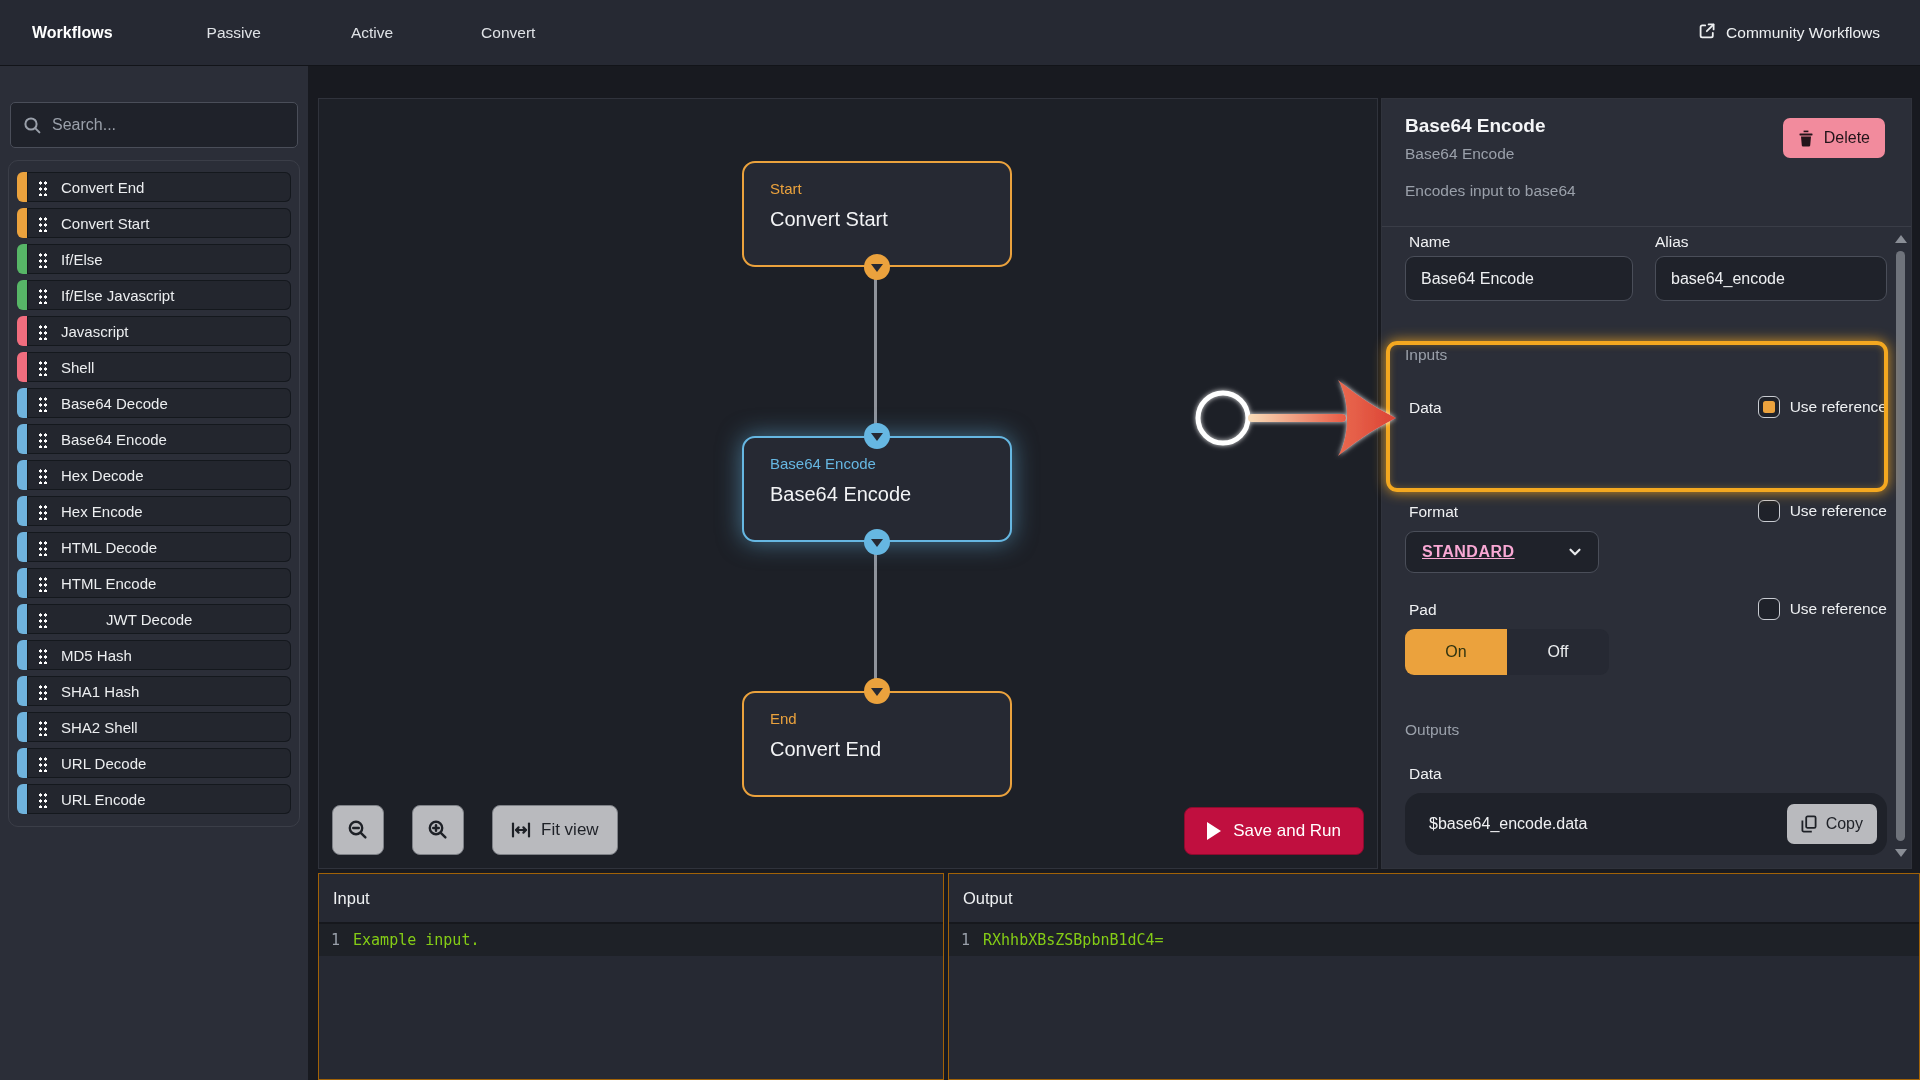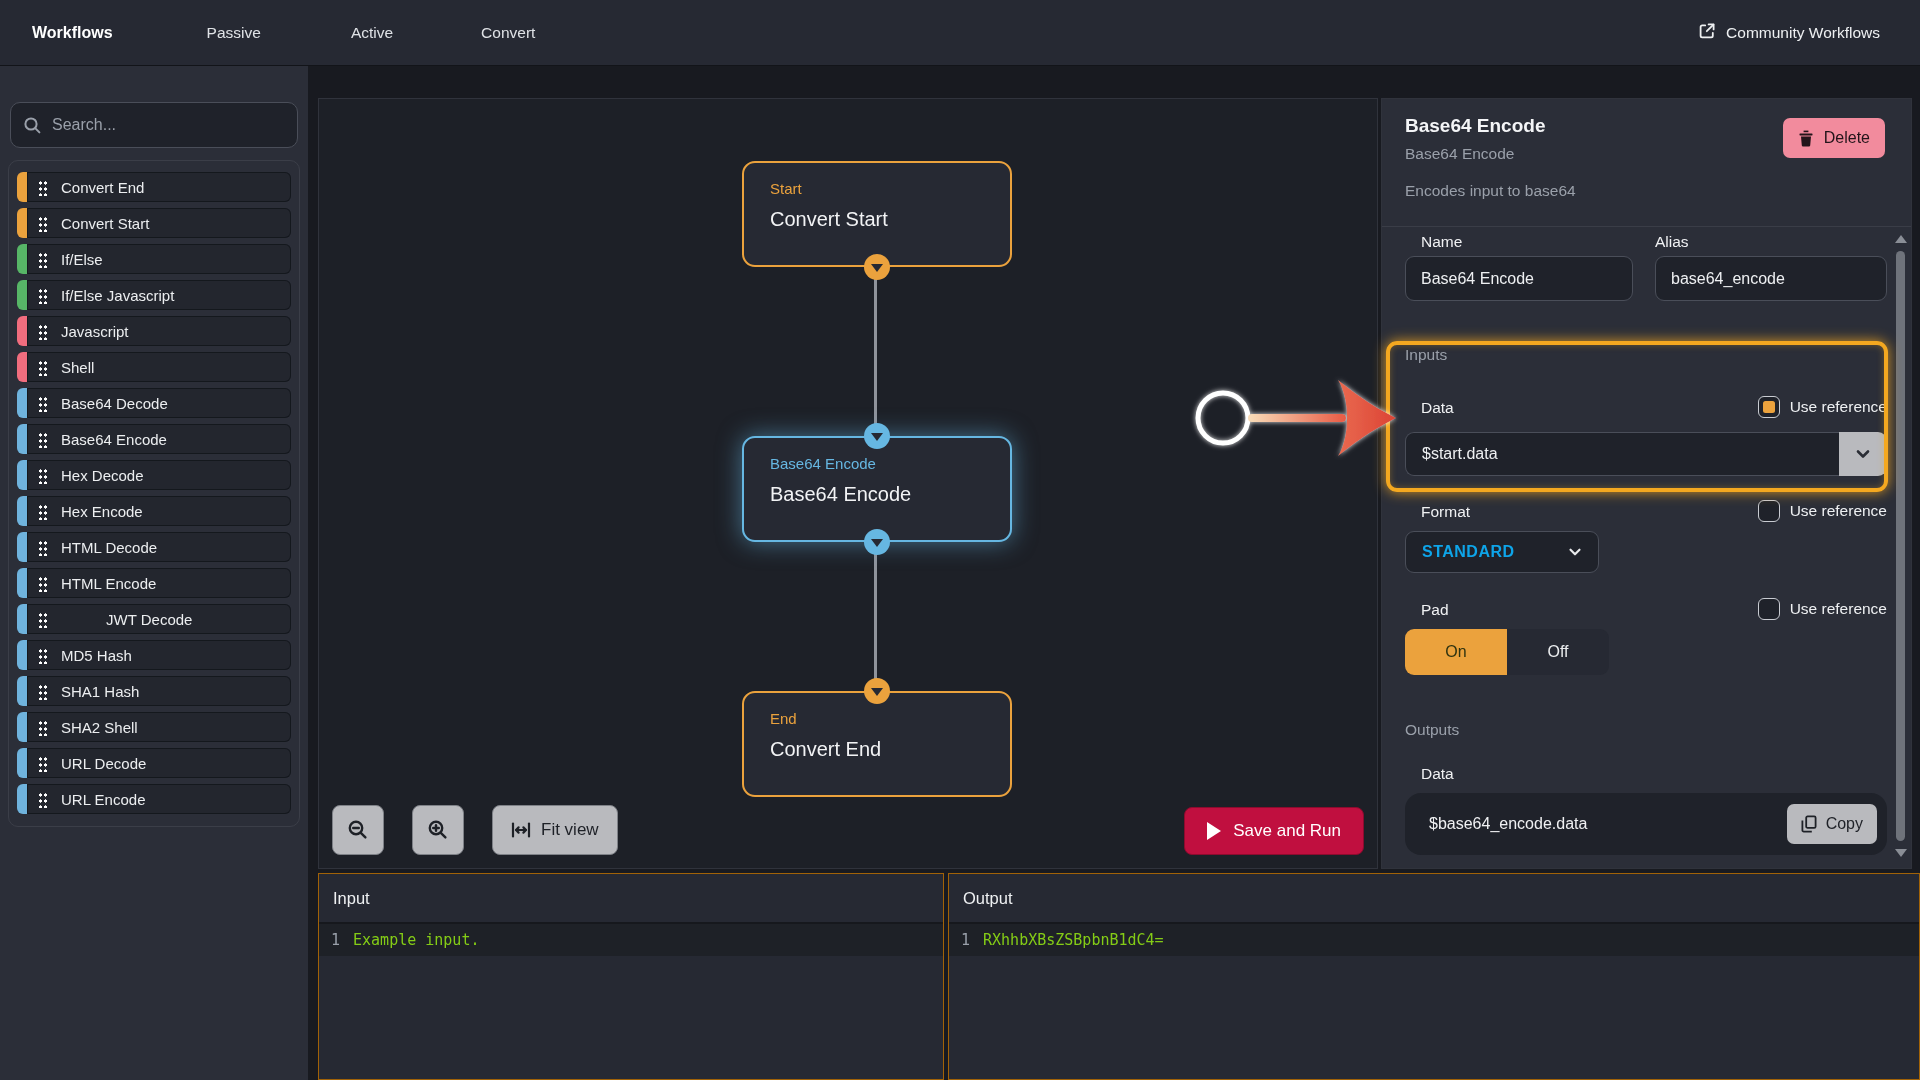--- a/index.html
+++ b/index.html
@@ -11,21 +11,21 @@
             border-bottom:1px solid #121419; display:flex; align-items:center; z-index:5; }
   .brand { margin-left:32px; font-weight:bold; font-size:16px; color:#ffffff; cursor:pointer; }
   .tab { font-size:15.5px; color:#dfe2e6; cursor:pointer;padding-left:48px; }
   .tab.t0 { margin-left:46px; } .tab.t1 { margin-left:42px; } .tab.t2 { margin-left:40px; }
   .community { margin-left:auto; margin-right:40px; display:flex; align-items:center; gap:10px;
                color:#eef0f2; font-size:15.5px; cursor:pointer; }
 
   
   .sidebar { position:absolute; left:0; top:66px; width:308px; bottom:0; background:#2b2e38; }
   .search-box { position:absolute; left:10px; right:10px; top:36px; height:46px; background:#1f222a;
-                border:1.5px solid #4a4e59; border-radius:10px; display:flex; align-items:center; padding:0 12px; }
+                border:1.5px solid #4a4e59; border-radius:5px; display:flex; align-items:center; padding:0 12px; }
   .search-box svg { flex:0 0 auto; margin-right:10px; }
   .search-box input { background:transparent; border:none; outline:none; color:#cfd3d9; font-size:16px;
                       font-family:"Liberation Sans",sans-serif; width:100%; }
   .search-box input::placeholder { color:#9aa0aa; }
   .list-wrap { position:absolute; left:8px; right:8px; top:94px; border:1px solid #3b3e48;
                border-radius:10px; padding:11px 8px 6px 8px; }
   .item { height:30px; margin-bottom:6px; border-radius:6px; background:#23262e;
           border-left:10px solid #888; display:flex; align-items:center; font-size:15px;
           color:#eceef0; box-shadow:inset 0 0 0 1px rgba(10,12,16,.55); cursor:grab; }
   .grip { width:10px; height:17px; margin:0 13px 0 11px;
@@ -64,41 +64,41 @@
   .inspector { position:absolute; left:1381px; top:98px; width:531px; height:771px;
                background:#2b2e38; border:1px solid #30333c; }
   .insp-title { position:absolute; left:23px; top:16px; font-size:19px; font-weight:bold; color:#f4f5f7; }
   .insp-sub   { position:absolute; left:23px; top:46px; font-size:15.5px; color:#9aa0aa; }
   .insp-desc  { position:absolute; left:23px; top:83px; font-size:15.5px; color:#9aa0aa; }
   .delete-btn { position:absolute; right:26px; top:19px; height:40px; background:#f28b9d;
                 border-radius:7px; color:#23141a; display:flex; align-items:center; gap:10px;
                 padding:0 15px; font-size:16px; cursor:pointer; }
   .insp-divider { position:absolute; left:0; right:0; top:127px; height:1px; background:#3a3d47; }
   .form { position:absolute; left:23px; top:128px; width:482px; bottom:0; }
-  .f-label { position:absolute; left:16px; font-size:15.5px; color:#f0f1f3; }
+  .f-label { position:absolute; left:4px; font-size:15.5px; color:#f0f1f3; }
   .f-head  { position:absolute; left:0; font-size:15.5px; color:#9aa0aa; }
   .t-input { position:absolute; height:45px; background:#1f222a; border:1.5px solid #4a4e59;
              border-radius:9px; color:#eef0f2; font-size:16px; padding:0 15px;
              font-family:"Liberation Sans",sans-serif; outline:none; }
   .ref { position:absolute; right:0; display:flex; align-items:center; gap:10px;
          font-size:15.5px; color:#eef0f2; }
   .cb { width:22px; height:22px; border:1.5px solid #c9ccd2; border-radius:6px; background:#1f222a;
         display:flex; align-items:center; justify-content:center; cursor:pointer; }
   .cb-fill { width:12px; height:12px; border-radius:2.5px; background:transparent; }
   .cb.checked .cb-fill { background:#eba23d; }
   .data-row { position:absolute; top:205px; left:0; width:482px; height:44px; display:flex; }
   .data-field { flex:1; background:#1f222a; border:1.5px solid #4a4e59; border-right:none;
                 border-radius:9px 0 0 9px; display:flex; align-items:center; padding:0 16px;
                 font-size:16px; color:#eef0f2; cursor:text; }
   .data-drop { width:48px; background:#b9babe; border-radius:0 9px 9px 0;
                display:flex; align-items:center; justify-content:center; cursor:pointer; }
   .select { position:absolute; top:304px; left:0; width:194px; height:42px; background:#1f222a;
             border:1.5px solid #4a4e59; border-radius:9px; display:flex; align-items:center;
             justify-content:space-between; padding:0 14px 0 16px; cursor:pointer; }
-  .select span { font-size:16px; font-weight:bold; color:#0ea5e9; letter-spacing:.5px; }
+  .select span { font-size:16px; font-weight:bold; color:#f9a8d4; letter-spacing:.5px;text-decoration:underline; }
   .pad-toggle { position:absolute; top:402px; left:0; width:204px; height:46px; background:#262933;
                 border-radius:9px; display:flex; overflow:hidden; }
   .seg { flex:1; display:flex; align-items:center; justify-content:center; font-size:16px;
          color:#eceef0; cursor:pointer; }
   .seg.active { background:#eba23d; color:#2e3310; }
   .out-box { position:absolute; top:566px; left:0; width:482px; height:62px; background:#1f222a;
              border-radius:16px; display:flex; align-items:center; padding:0 10px 0 24px; }
   .out-val { flex:1; font-size:16px; color:#f0f1f3; }
   .copy-btn { height:40px; background:#b9babe; border-radius:7px; color:#1e2127; display:flex;
               align-items:center; gap:9px; padding:0 14px; font-size:16px; cursor:pointer; }
@@ -309,28 +309,20 @@
     <input class="t-input" style="top: 29px; left: 250px; width: 232px;" type="text" value="base64_encode">
 
     <div class="f-head" style="top:119px;">Inputs</div>
 
     <div class="f-label" style="top:172px;">Data</div>
     <div class="ref" style="top:169px;">
       <div class="cb checked">
           <div class="cb-fill"></div>
         </div>
       <span>Use reference</span>
-    </div>
-    <div class="data-row">
-      <div class="data-field">$start.data</div>
-      <div class="data-drop">
-        <svg width="20" height="20" viewBox="0 0 20 20" fill="none" stroke="#2a2d35" stroke-width="2.6" stroke-linecap="round" stroke-linejoin="round">
-          <path d="m5 7.5 5 5 5-5"></path>
-        </svg>
-      </div>
     </div>
 
     <div class="f-label" style="top:276px;">Format</div>
     <div class="ref" style="top:273px;">
       <div class="cb">
           <div class="cb-fill"></div>
         </div>
       <span>Use reference</span>
     </div>
     <div class="select">

